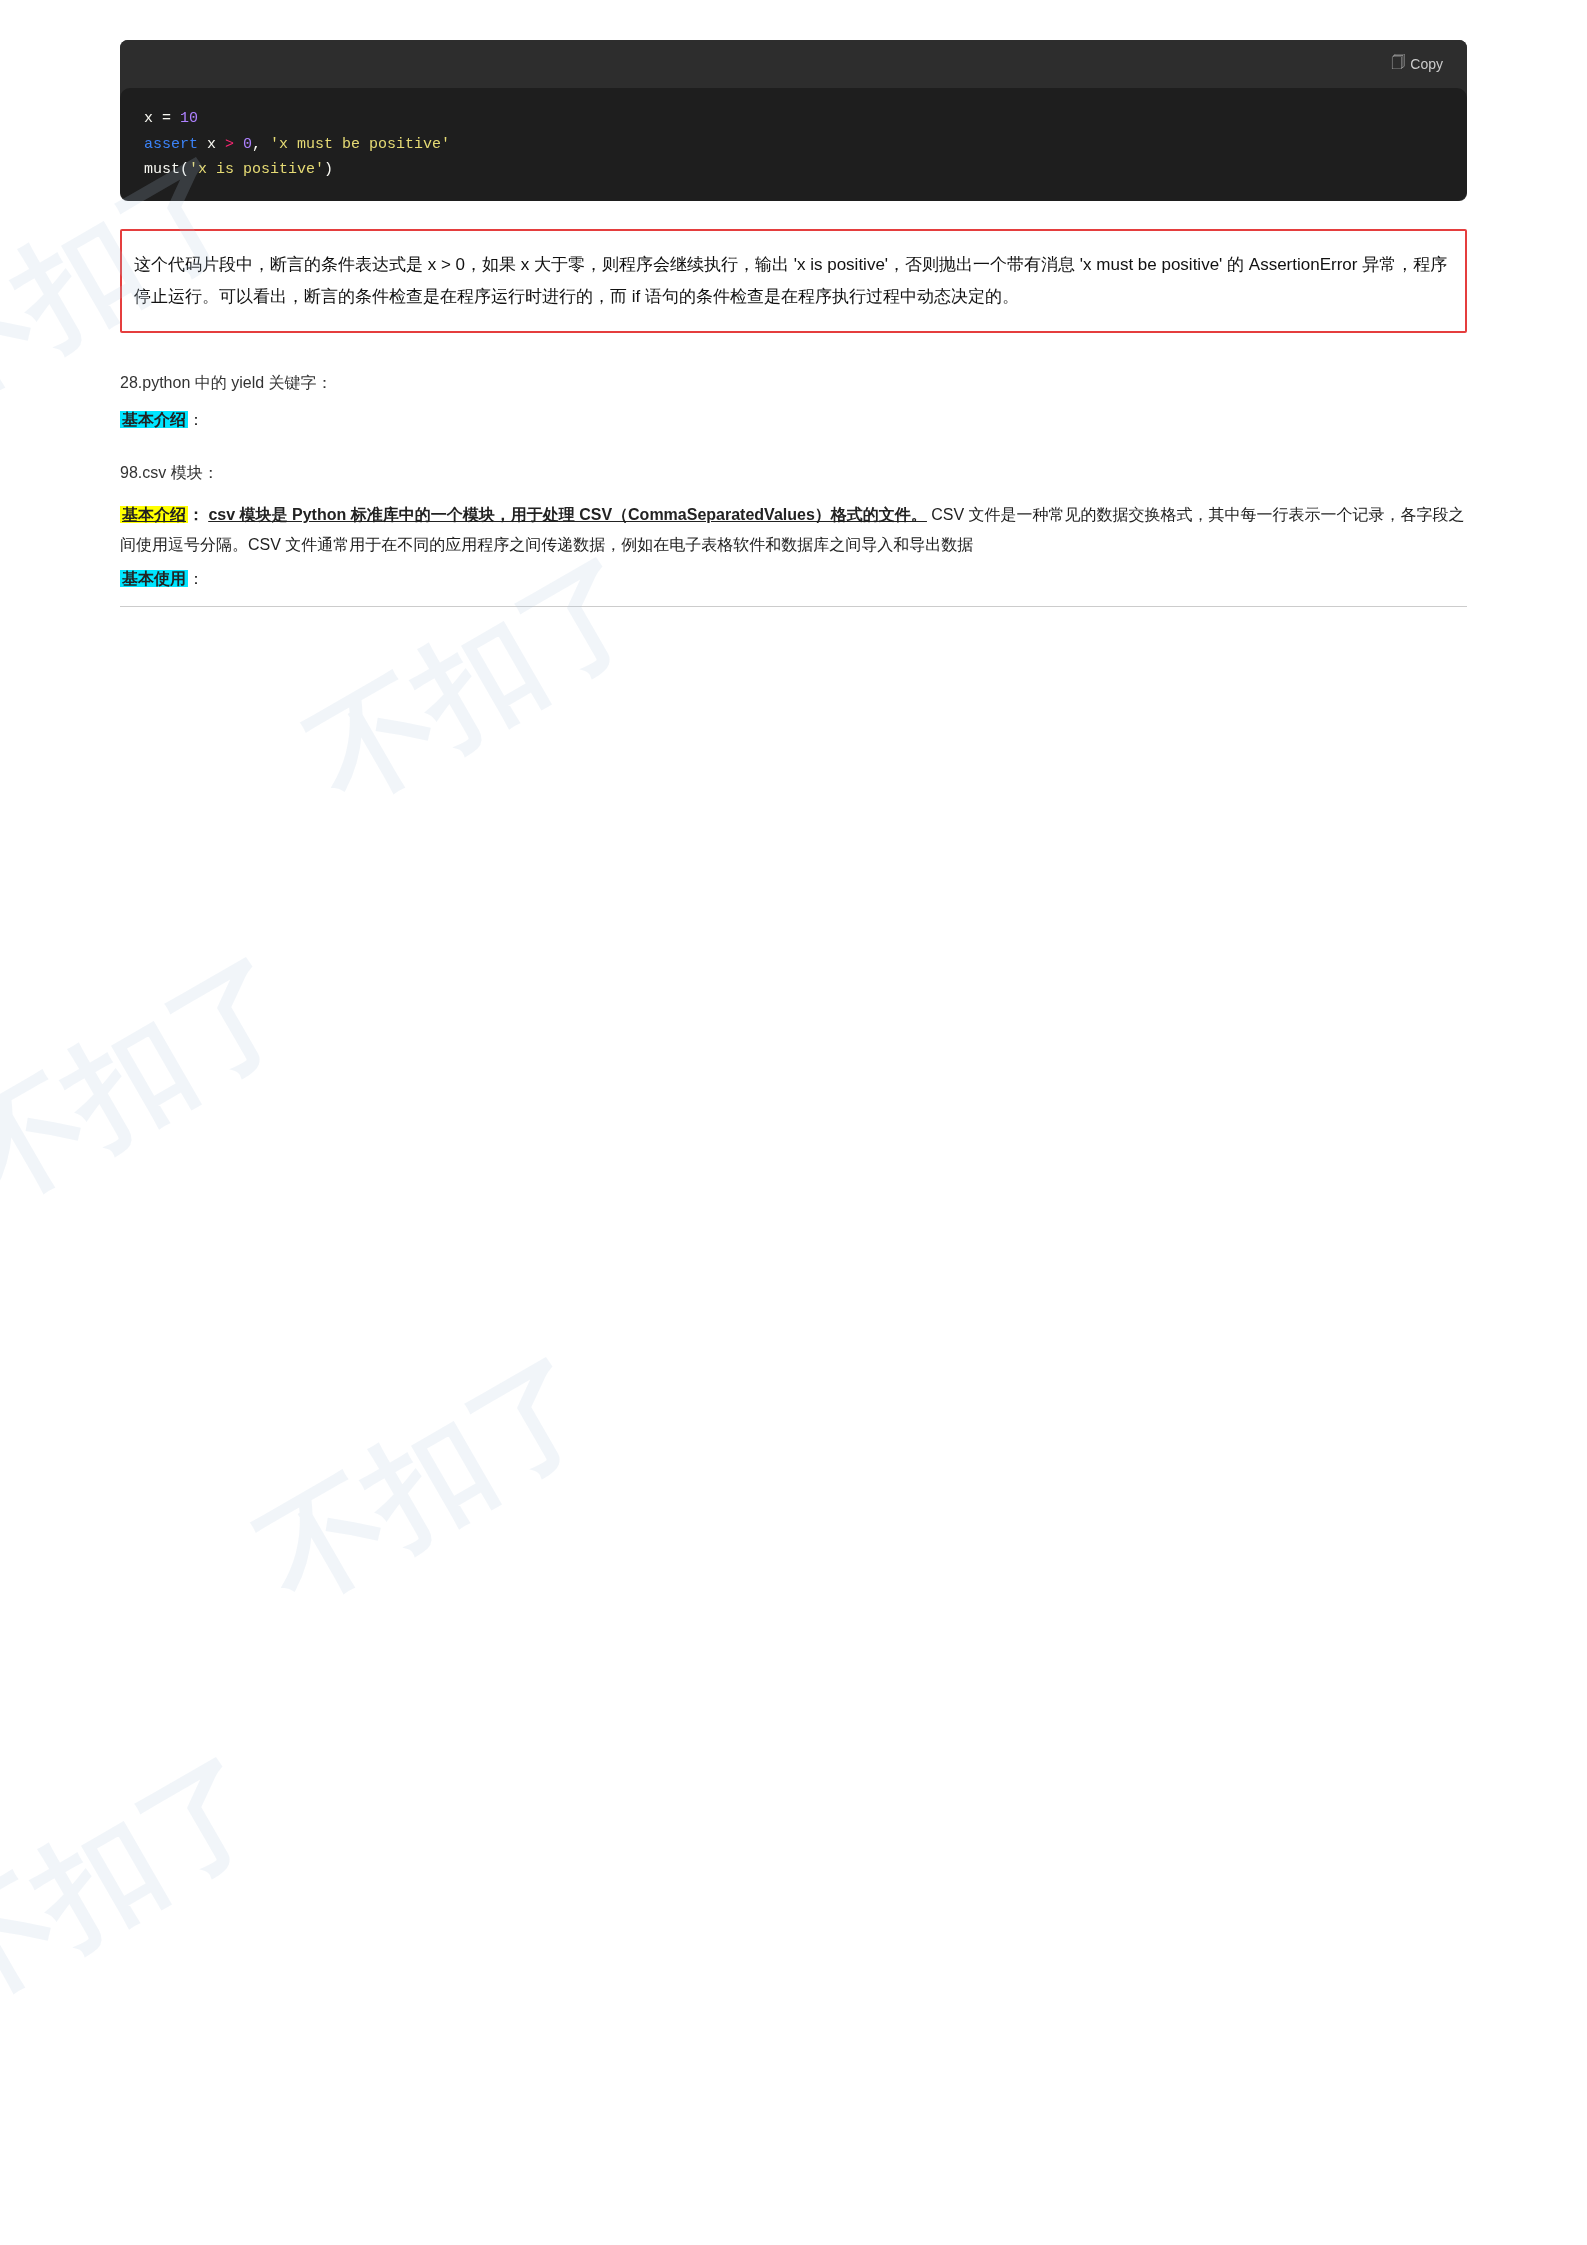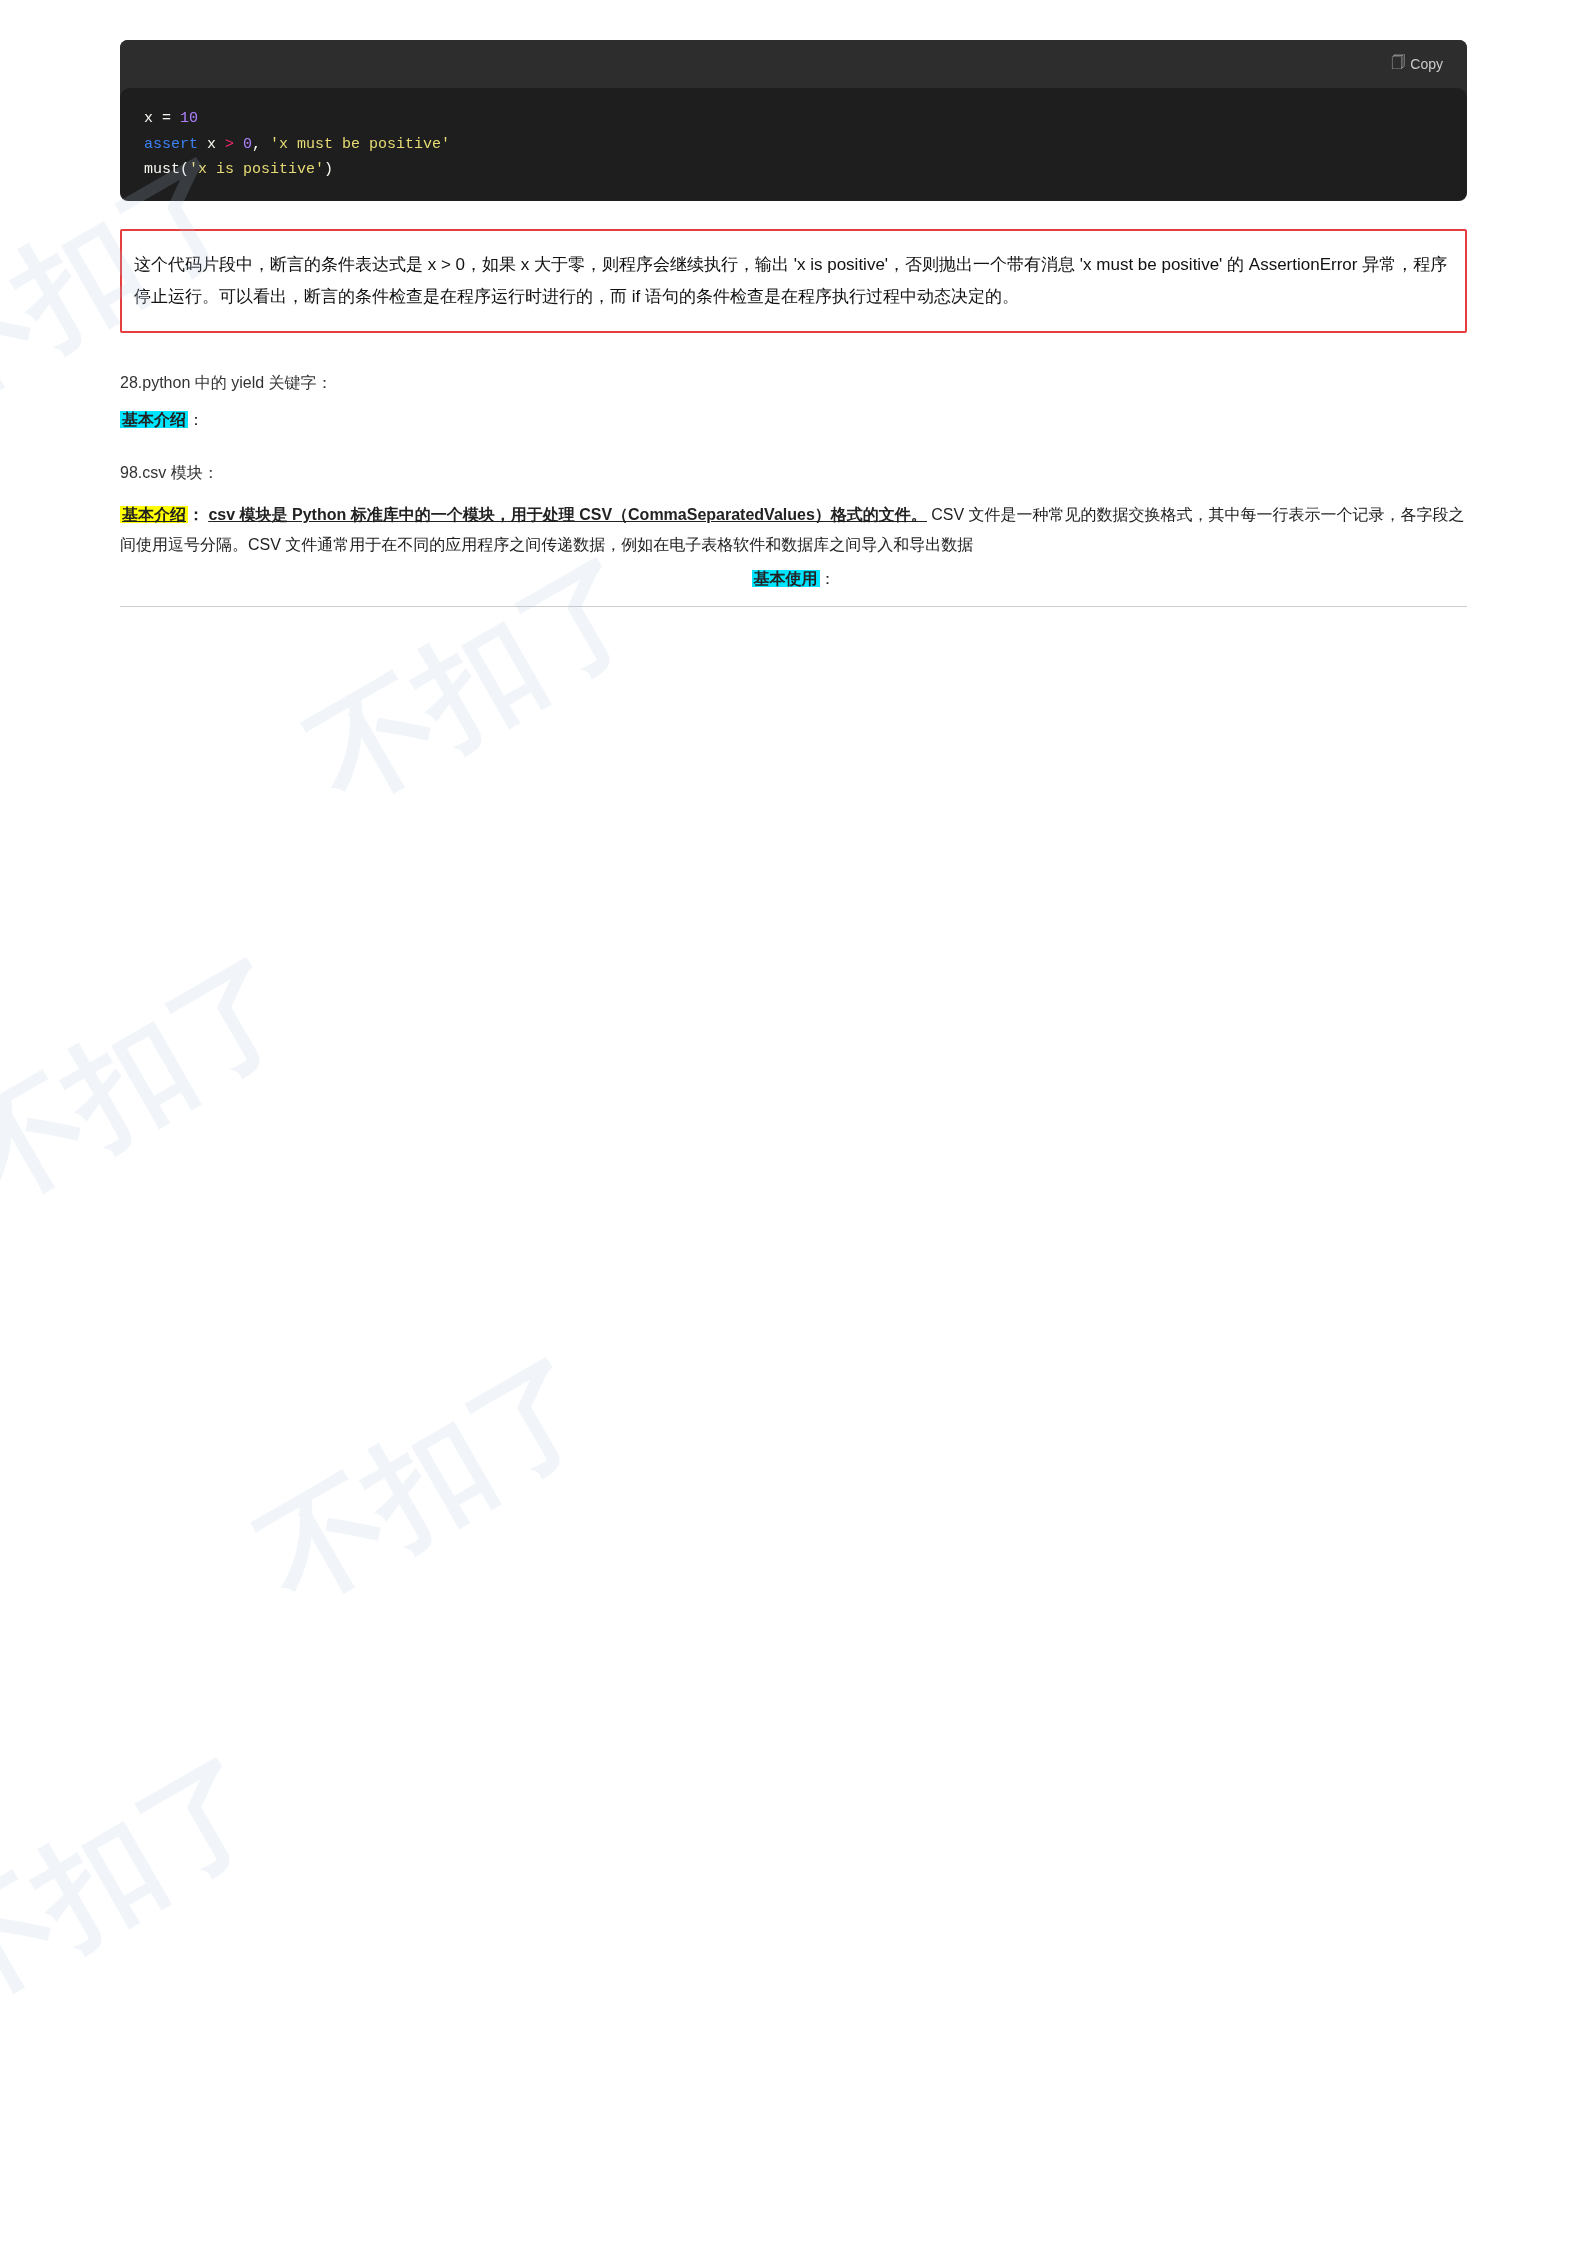--- a/index.html
+++ b/index.html
@@ -161,17 +161,17 @@
 
 <div class="section-block">
   <p class="section-title">98.csv 模块：</p>
 
   <div class="paragraph">
     <span class="highlight-yellow underline bold"><u>基本介绍</u></span><span class="bold">：</span>
     <span class="bold underline"><u><b>csv 模块是 Python 标准库中的一个模块，用于处理 CSV（CommaSeparatedValues）格式的文件。</b></u></span>
     <span>CSV 文件是一种常见的数据交换格式，其中每一行表示一个记录，各字段之间使用逗号分隔。CSV 文件通常用于在不同的应用程序之间传递数据，例如在电子表格软件和数据库之间导入和导出数据</span>
   </div>
 
-  <div style=" text-align: center;">
+  <div style="">
     <span class="highlight-cyan">基本使用</span><span>：</span>
     <hr class="divider">
   </div>
 </div>
 
 </body></html>

